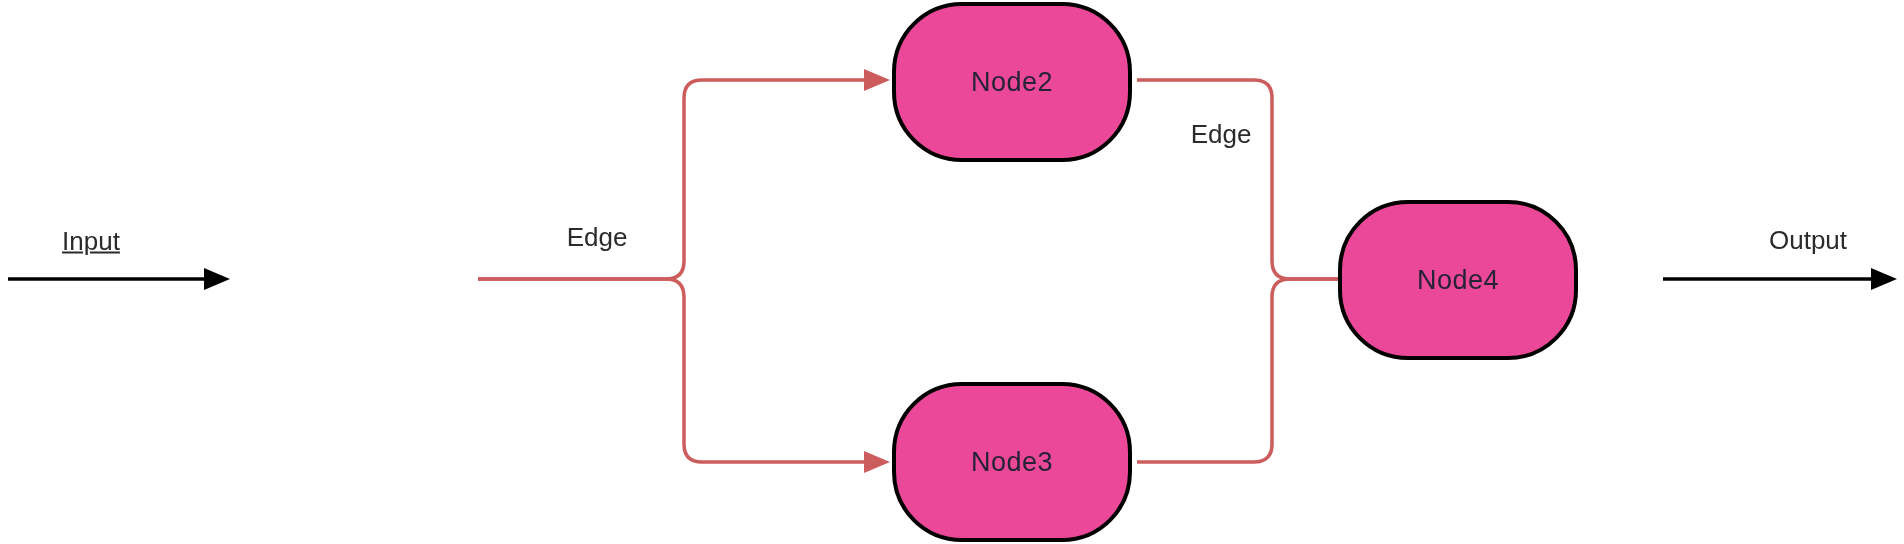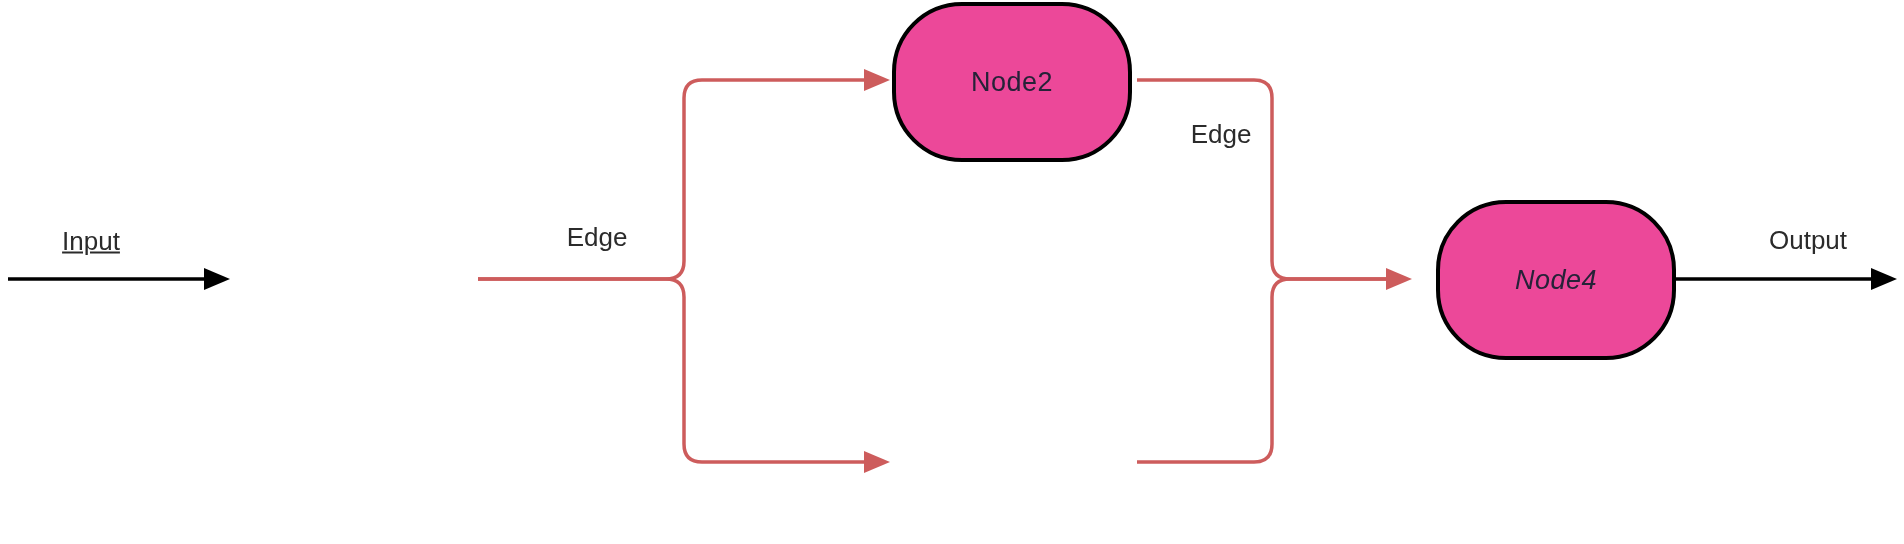--- a/index.html
+++ b/index.html
@@ -73,22 +73,25 @@
 
     <path d="M1663 279 H1871" stroke="#000000"></path>
     <polygon points="1871,268 1871,290 1897,279" fill="#000000"></polygon>
   </svg>
 
 
   <div class="node" style="left:892px; top:2px;">
     <span>Node2</span>
   </div>
 
+  <div class="node" style="left:892px; top:382px;">
+    <span>Node3</span>
+  </div>
 
-  <div class="node" style="left:1436px; top:200px;font-style:italic;">
+  <div class="node" style="left:1338px; top:200px;">
     <span>Node4</span>
   </div>
 
   <div class="flow-label" style="left:91px; top:241px;text-decoration:underline;">Input</div>
 
   <div class="flow-label" style="left:597px; top:237px;">Edge</div>
 
   <div class="flow-label" style="left:1221px; top:134px;">Edge</div>
 
   <div class="flow-label" style="left:1800px; top:240px;margin-left:8px;">Output</div>

